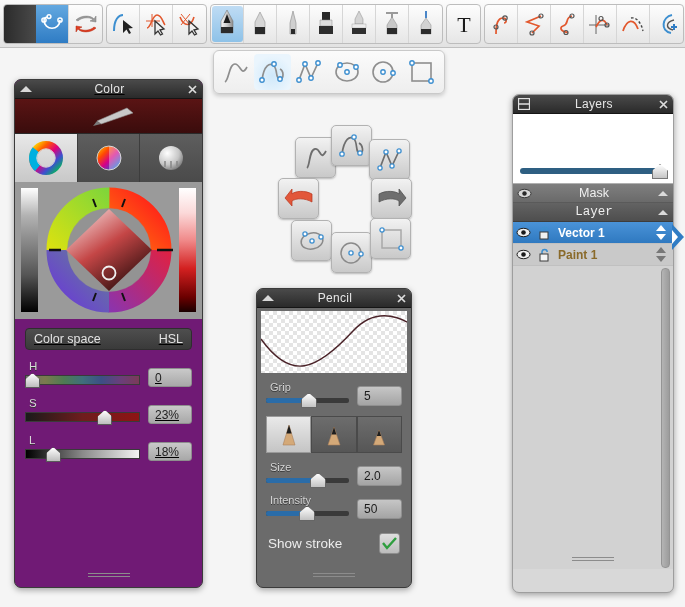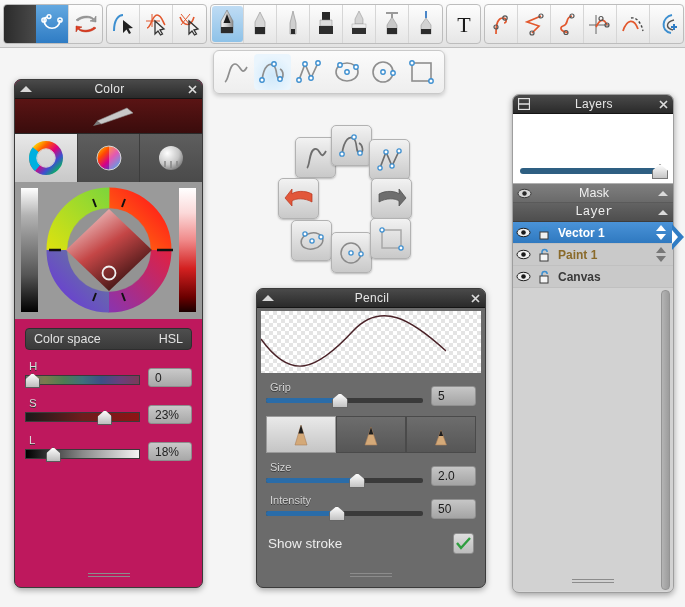--- a/index.html
+++ b/index.html
@@ -71,21 +71,21 @@
     flex:1; text-align:center; letter-spacing:.3px; color:#e6e6e6;
   }
   .t-left { width:22px; display:flex; align-items:center; justify-content:center; }
   .t-right { width:20px; display:flex; align-items:center; justify-content:center;
              color:#dcdcdc; font-size:12px; }
   .tri-up { width:0;height:0;border-left:6px solid transparent;border-right:6px solid transparent;
             border-bottom:6px solid #d8d8d8; }
 
   
   #color-panel { left:14px; top:79px; width:189px; height:509px;
-                 background:#be185d; border:1px solid #3b3b3b; }
+                 background:#701a75; border:1px solid #3b3b3b;text-decoration:underline; }
   #color-swatch { height:35px; background:linear-gradient(#5a1414,#3a0c0c);
                   display:flex; align-items:center; justify-content:center;
                   border-bottom:1px solid #2a2a2a; }
   #color-tabs { display:flex; height:48px; background:#555; }
   .ctab { flex:1; display:flex; align-items:center; justify-content:center;
           border-right:1px solid #3d3d3d; background:linear-gradient(#5e5e5e,#4a4a4a); }
   .ctab:last-child{border-right:none;}
   .ctab.sel { background:linear-gradient(#e8e8e8,#c8c8c8); }
   #wheel-area { position:relative; height:137px; background:#9a9a9a; }
   .val-strip { position:absolute; top:6px; width:17px; height:124px; }
@@ -120,21 +120,21 @@
   .grip-lines div { height:1px; background:#8c8c8c; margin-bottom:2px; }
 
   
   #radial { position:absolute; left:271px; top:125px; width:148px; height:148px; }
   .rad-btn { position:absolute; width:41px; height:41px; border-radius:5px;
              background:linear-gradient(#f2f2f2,#c9c9c9); border:1px solid #b2b2b2;
              display:flex; align-items:center; justify-content:center;
              box-shadow:0 1px 2px rgba(0,0,0,.25); }
 
   
-  #pencil-panel { left:256px; top:288px; width:230px; height:300px;
+  #pencil-panel { left:256px; top:288px; width:156px; height:300px;
                   background:#6b6b6b; border:1px solid #3b3b3b; }
   #pencil-preview { height:62px; margin:3px 4px 0 4px; position:relative; overflow:hidden;
      background-color:#fff;
      background-image:
        linear-gradient(45deg,#e4e4e4 25%,transparent 25%,transparent 75%,#e4e4e4 75%),
        linear-gradient(45deg,#e4e4e4 25%,transparent 25%,transparent 75%,#e4e4e4 75%);
      background-size:8px 8px; background-position:0 0,4px 4px;
   }
   .p-row { margin:9px 9px 0 9px; display:flex; align-items:flex-end; gap:8px; }
   .p-slider { position:relative; flex:1; height:24px; }
@@ -767,36 +767,20 @@
       </div>
       <div class="lr-name">Paint 1</div>
       <div class="lr-arrows">
         <svg width="12" height="15" viewBox="0 0 12 15">
           <path d="M6 0 L11 6 L1 6 Z" fill="#777"></path>
           <path d="M6 15 L11 9 L1 9 Z" fill="#777"></path>
         </svg>
       </div>
     </div>
 
-    <div class="layer-row r2">
-      <div class="lr-icon">
-        <svg width="15" height="11" viewBox="0 0 15 11">
-          <ellipse cx="7.5" cy="5.5" rx="6.5" ry="4.2" fill="#f0f0f0" stroke="#1e1e1e" stroke-width="1"></ellipse>
-          <circle cx="7.5" cy="5.5" r="2.3" fill="#1a1a1a"></circle>
-        </svg>
-      </div>
-      <div class="lr-icon">
-        <svg width="13" height="14" viewBox="0 0 13 14">
-          <path d="M4 6 L4 4 A2.6 2.6 0 0 1 9.2 4" fill="none" stroke="#3d8fd0" stroke-width="1.5"></path>
-          <rect x="2" y="6" width="8" height="7" fill="#f5f5f5" stroke="#3a3a3a" stroke-width="1"></rect>
-        </svg>
-      </div>
-      <div class="lr-name">Canvas</div>
-      <div class="lr-arrows"></div>
-    </div>
 
     <div id="layer-body" style="height:303px;">
       <div id="lay-scroll"></div>
       <div class="grip-lines" style="bottom:6px;">
         <div></div>
           <div></div>
       </div>
     </div>
   </div>
 

